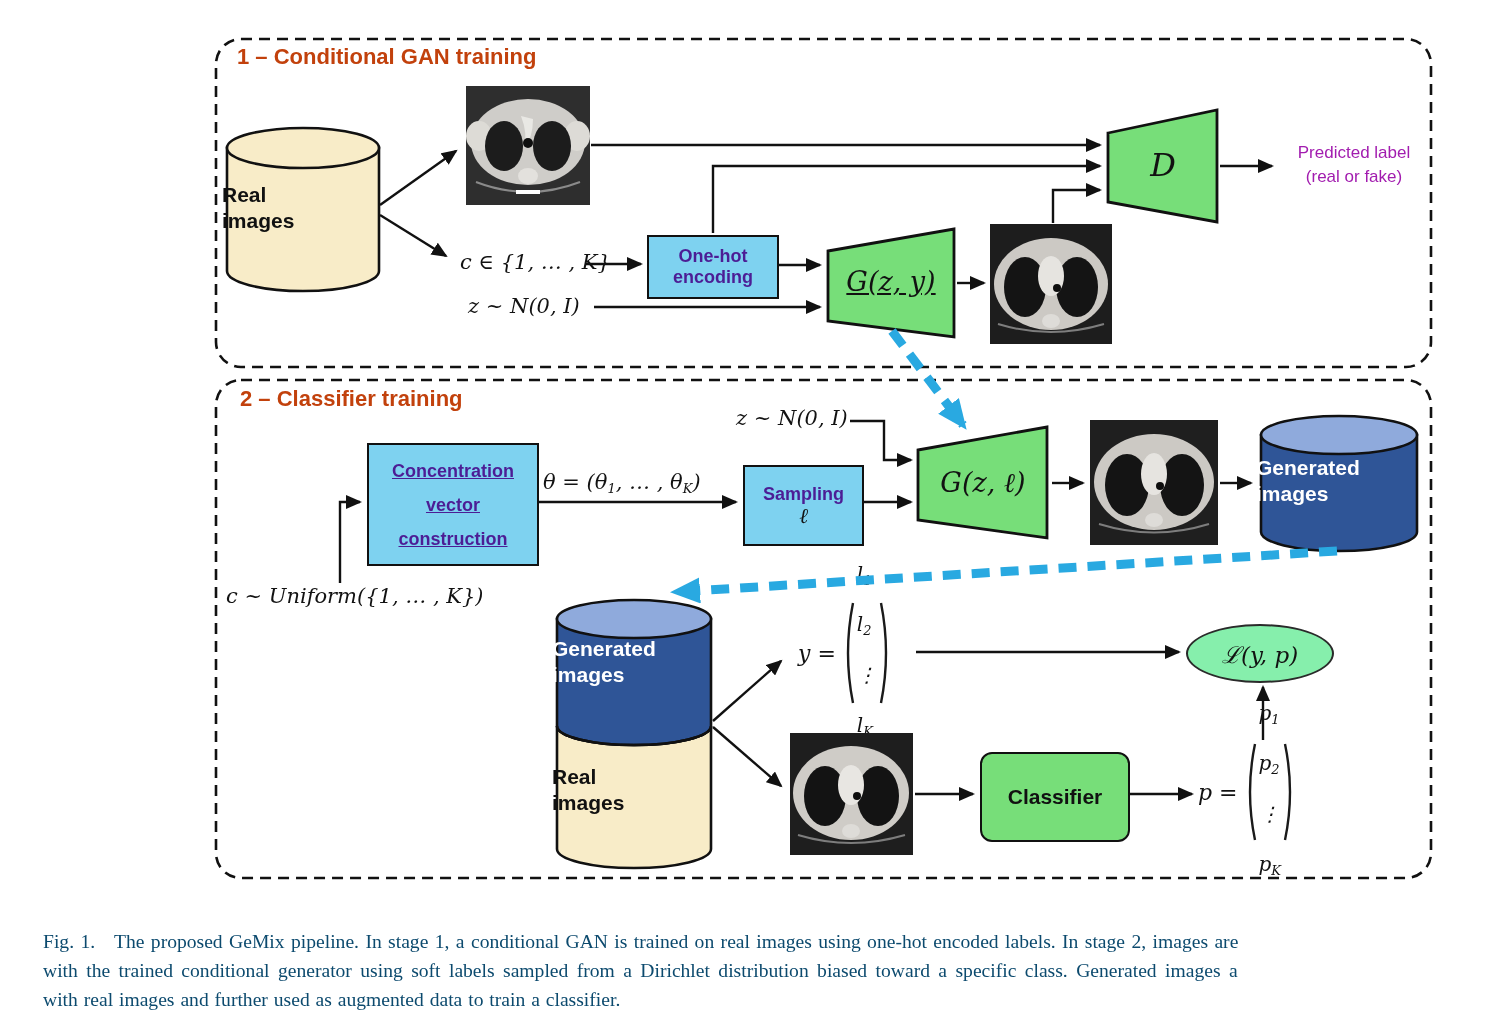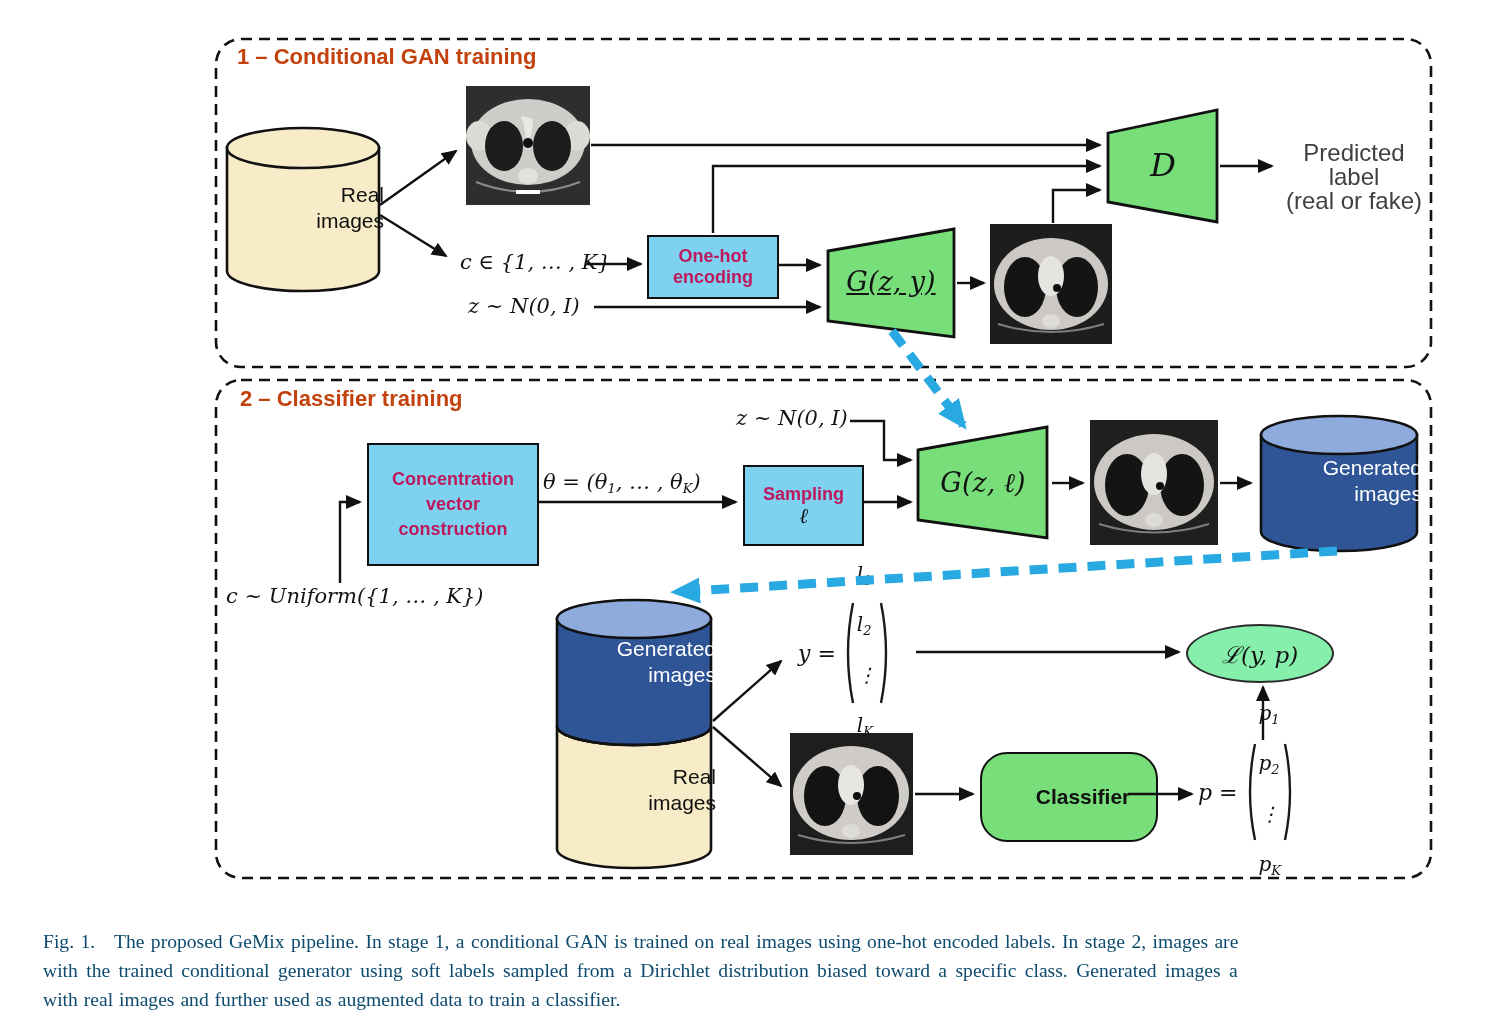--- a/index.html
+++ b/index.html
@@ -3,28 +3,28 @@
 <meta charset="utf-8">
 <style>
   html,body{margin:0;padding:0;background:#ffffff;}
   .canvas{position:relative;width:1492px;height:1032px;background:#fff;
           font-family:"Liberation Sans",sans-serif;overflow:hidden;}
   .abs{position:absolute;}
   .math{font-family:"DejaVu Serif","Liberation Serif",serif;font-style:italic;color:#121212;}
   .stage-title{font-weight:bold;font-size:22px;color:#c2410c;}
   .procbox{background:#7ED2F0;border:2.4px solid #111;display:flex;flex-direction:column;
            align-items:center;justify-content:center;}
-  .boxlabel{font-weight:bold;font-size:18px;line-height:21px;color:#be185d;text-align:center;white-space:pre-line;}
-  .cyl-label{font-weight:normal;font-size:21px;line-height:26px;text-align:right;white-space:pre-line;}
+  .boxlabel{font-weight:bold;font-size:18px;line-height:21px;color:#4c1d95;text-align:center;white-space:pre-line;}
+  .cyl-label{font-weight:bold;font-size:21px;line-height:26px;text-align:left;white-space:pre-line;}
   .trap-label{position:absolute;text-align:center;font-size:27px;}
-  .pred-label{font-size:24px;line-height:24px;color:#404040;text-align:center;}
+  .pred-label{font-size:17px;line-height:24px;color:#a21caf;text-align:center;}
   .loss-ellipse{background:#86efac;border:2.2px solid #2a2a2a;border-radius:50%;
                 display:flex;align-items:center;justify-content:center;}
-  .classifier{background:#77DE79;border:2.8px solid #111;border-radius:27px;
-              display:flex;align-items:center;justify-content:center;padding-left:28px;}
+  .classifier{background:#77DE79;border:2.8px solid #111;border-radius:12px;
+              display:flex;align-items:center;justify-content:center;}
   .vec{display:flex;align-items:center;}
   .vec .prefix{font-size:22px;margin-right:5px;}
   .vcol{display:flex;flex-direction:column;justify-content:center;padding:0 2px;gap:21px;}
   .vrow{font-size:20px;line-height:23.5px;text-align:left;font-style:italic;
         font-family:"DejaVu Serif","Liberation Serif",serif;color:#121212;}
   .vsub{font-size:13px;vertical-align:-4px;}
   .sub{font-size:13px;vertical-align:-4px;}
   .caption-line{white-space:pre;font-family:"Liberation Serif","DejaVu Serif",serif;
                 font-size:19.6px;line-height:29px;color:#0c4a6e;}
   svg{display:block;}
@@ -134,21 +134,21 @@
   <div class="abs math trap-label" style="left:1102px;top:146px;width:122px;font-size:32px;">D</div>
 
   <div class="abs pred-label" style="left:1278px;top:141px;width:152px;">
     <div>Predicted label</div>
     <div>(real or fake)</div>
   </div>
 
   <div class="abs math" style="left:736px;top:406px;font-size:21px;">z ~ N(0, I)</div>
 
   <div class="abs procbox" style="left:367px;top:443px;width:168px;height:119px;">
-    <div class="boxlabel" style="line-height:25px;">Concentration
+    <div class="boxlabel" style="line-height:34px;text-decoration:underline;">Concentration
 vector
 construction</div>
   </div>
 
   <div class="abs math" style="left:543px;top:470px;font-size:21px;">
     <span>θ  =  (θ</span><span class="sub">1</span><span>, … , θ</span><span class="sub">K</span><span>)</span>
   </div>
 
   <div class="abs procbox" style="left:743px;top:465px;width:117px;height:77px;">
     <div class="boxlabel">Sampling</div>

